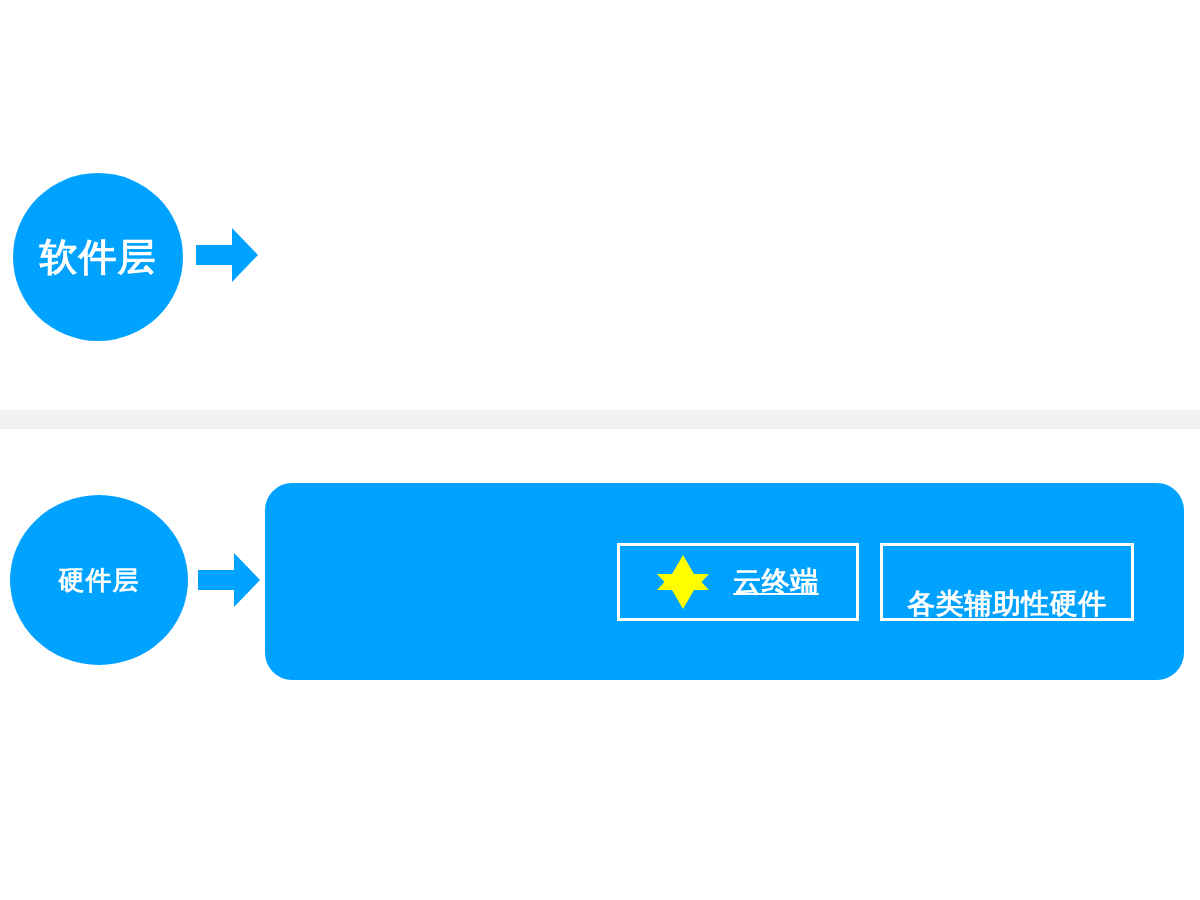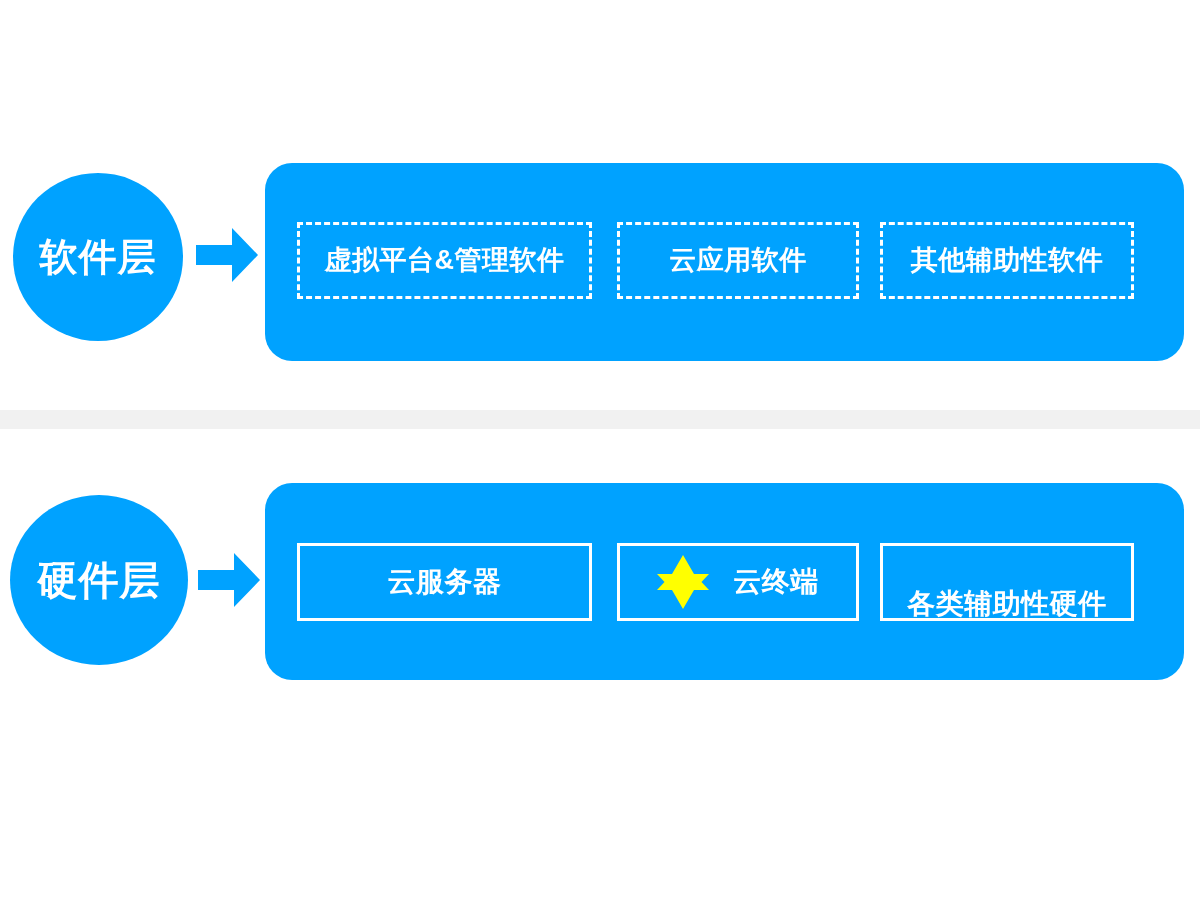--- a/index.html
+++ b/index.html
@@ -92,20 +92,21 @@
   .panel-item-label {
     color: #ffffff;
     font-weight: bold;
     line-height: 1;
     letter-spacing: 0.5px;
   }
 
   
   .item-with-icon {
     gap: 24px;
+    text-decoration: underline;
   }
   .star-icon {
     display: block;
     flex: none;
   }
 </style>
 </head>
 <body>
 
 <div id="canvas">
@@ -113,54 +114,36 @@
   <div class="layer-group" style="top:0; height:324px;">
 
     <div class="layer-badge" style="left:13px; top:173px; width:170px; height:168px;">
       <span class="layer-badge-label" style="font-size:38px;">软件层</span>
     </div>
 
     <svg class="layer-arrow" style="left:196px; top:228px;" width="62" height="54" viewBox="0 0 62 54">
       <path d="M0,17 L36,17 L36,0 L62,27 L36,54 L36,37 L0,37 Z" fill="#00a2ff"></path>
     </svg>
 
-    <div class="layer-panel" style="left:265px; top:163px; width:919px; height:198px;">
-
-      <div class="panel-item dashed" style="left:32px; top:59px; width:295px; height:77px;">
-        <span class="panel-item-label" style="font-size:27px;">虚拟平台&amp;管理软件</span>
-      </div>
-
-      <div class="panel-item dashed" style="left:352px; top:59px; width:242px; height:77px;">
-        <span class="panel-item-label" style="font-size:27px;">云应用软件</span>
-      </div>
-
-      <div class="panel-item dashed" style="left:615px; top:59px; width:254px; height:77px;">
-        <span class="panel-item-label" style="font-size:27px;">其他辅助性软件</span>
-      </div>
-
-    </div>
   </div>
 
   <div class="divider-band" style="top:410px;"></div>
 
   <div class="layer-group" style="top:429px; height:400px;">
 
     <div class="layer-badge" style="left:10px; top:66px; width:178px; height:170px;">
-      <span class="layer-badge-label" style="font-size:40px;">硬件层</span>
+      <span class="layer-badge-label" style="font-size:26px;">硬件层</span>
     </div>
 
     <svg class="layer-arrow" style="left:198px; top:124px;" width="62" height="54" viewBox="0 0 62 54">
       <path d="M0,17 L36,17 L36,0 L62,27 L36,54 L36,37 L0,37 Z" fill="#00a2ff"></path>
     </svg>
 
     <div class="layer-panel" style="left:265px; top:54px; width:919px; height:197px;">
 
-      <div class="panel-item solid" style="left:32px; top:60px; width:295px; height:78px;">
-        <span class="panel-item-label" style="font-size:28px;">云服务器</span>
-      </div>
 
       <div class="panel-item solid item-with-icon" style="left:352px; top:60px; width:242px; height:78px;">
         <svg class="star-icon" width="52" height="54" viewBox="0 0 52 54">
           <path d="M26,0 L37,19 L52,19 L44.5,27 L52,35 L37,35 L26,54 L15,35 L0,35 L7.5,27 L0,19 L15,19 Z" fill="#ffff00"></path>
         </svg>
         <span class="panel-item-label" style="font-size:28px;">云终端</span>
       </div>
 
       <div class="panel-item solid" style="left:615px; top:60px; width:254px; height:78px;align-items:flex-end;">
         <span class="panel-item-label" style="font-size:28px;">各类辅助性硬件</span>

